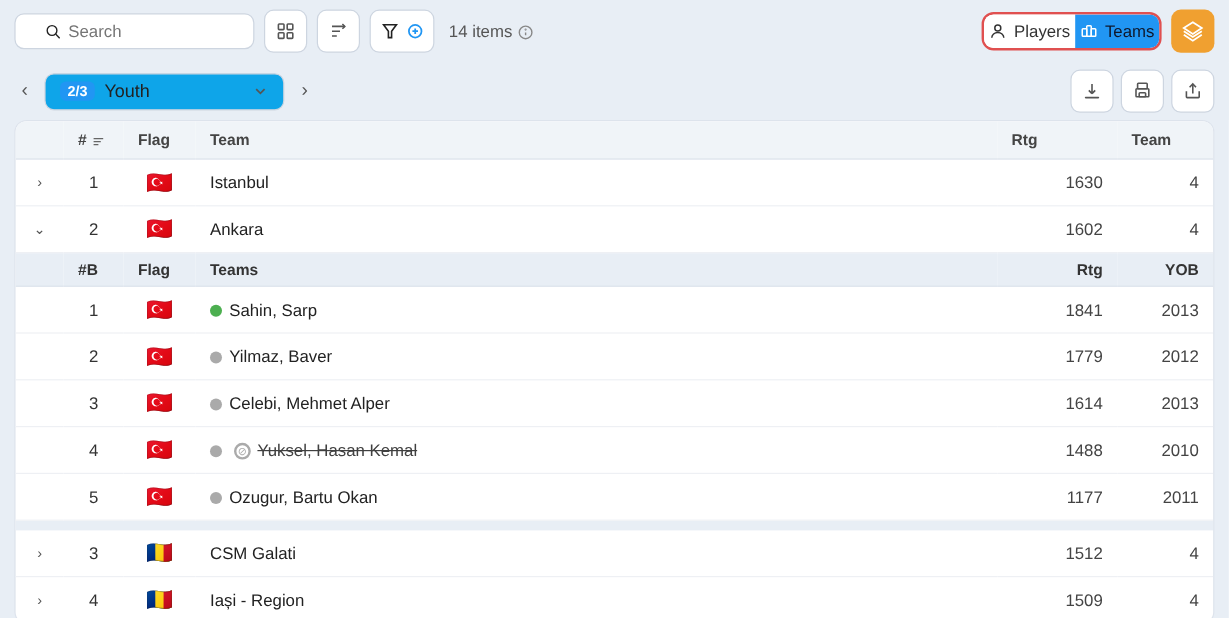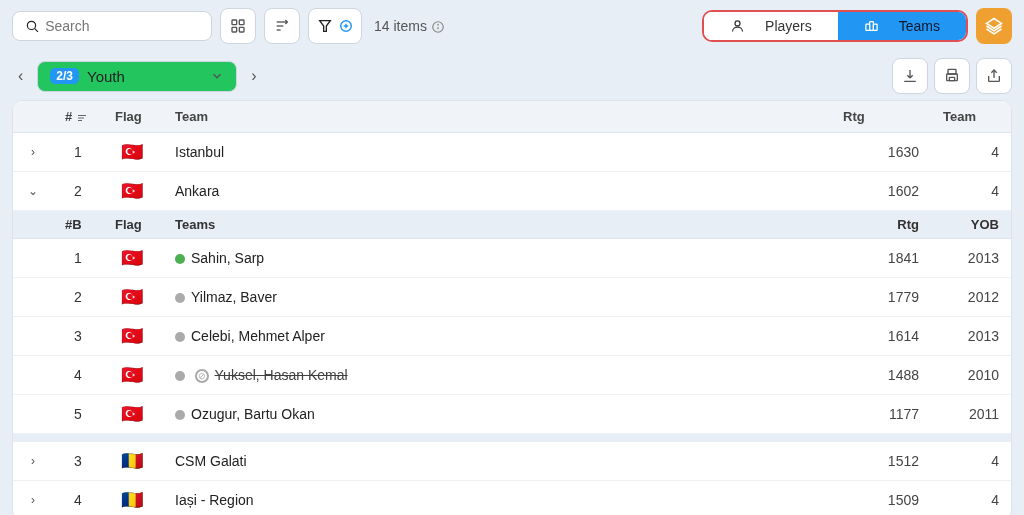--- a/index.html
+++ b/index.html
@@ -17,21 +17,21 @@
       padding: 8px 12px;
       gap: 8px;
       background: #e8eef5;
     }
     .search-box {
       display: flex;
       align-items: center;
       background: white;
       border: 1px solid #cdd5e0;
       border-radius: 8px;
-      padding: 6px 12px;
+      padding: 6px 24px;
       gap: 6px;
       width: 200px;
     }
     .search-box input {
       border: none;
       outline: none;
       font-size: 14px;
       color: #999;
       width: 100%;
       background: transparent;
@@ -72,22 +72,22 @@
       display: flex;
       align-items: center;
       border: 2px solid #e05050;
       border-radius: 10px;
       overflow: hidden;
       background: white;
     }
     .view-btn {
       display: flex;
       align-items: center;
-      gap: 20px;
-      padding: 6px 26px;
+      gap: 6px;
+      padding: 6px 4px;
       cursor: pointer;
       font-size: 14px;
       font-weight: 500;
       border: none;
       background: transparent;
     }
     .view-btn.active {
       background: #2196F3;
       color: #0f172a;
     }
@@ -119,21 +119,21 @@
     .nav-chevron {
       cursor: pointer;
       color: #555;
       font-size: 16px;
       padding: 2px 6px;
     }
     .category-badge {
       display: flex;
       align-items: center;
       gap: 8px;
-      background: #22c55e;
+      background: #0ea5e9;
       border: 1px solid #cdd5e0;
       border-radius: 8px;
       padding: 6px 12px;
       cursor: pointer;
       min-width: 200px;
     }
     .badge-num {
       background: #2196F3;
       color: white;
       border-radius: 5px;

